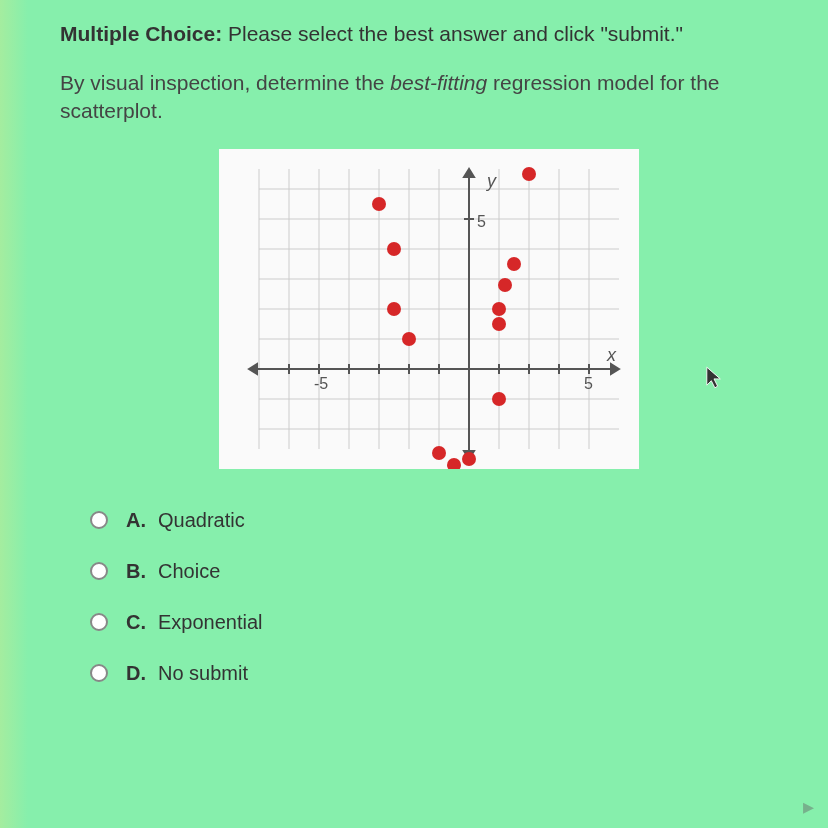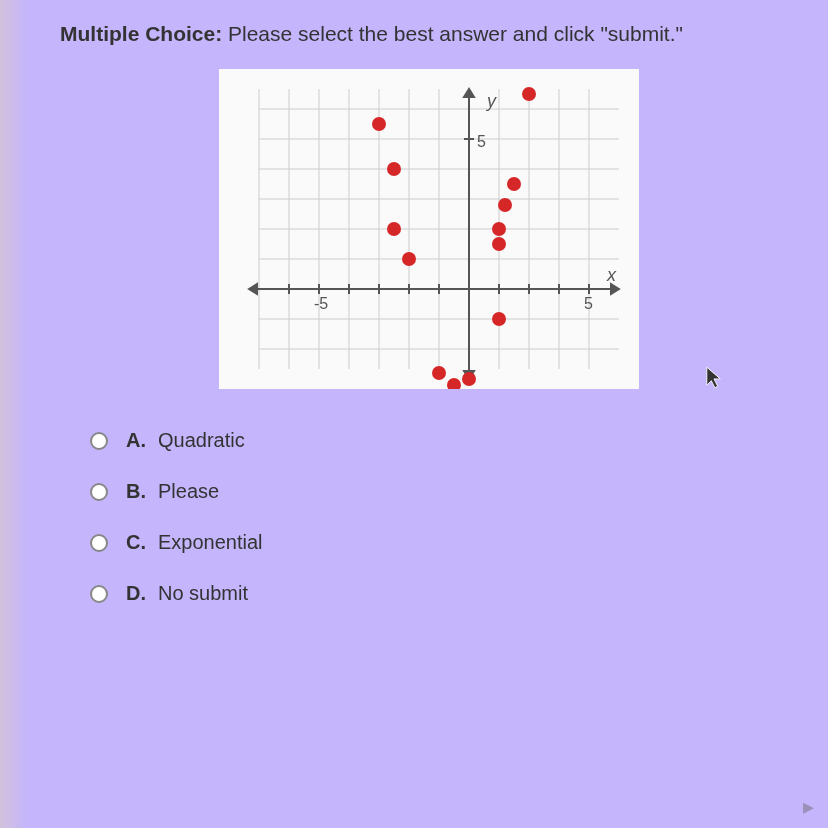--- a/index.html
+++ b/index.html
@@ -5,21 +5,21 @@
     * { box-sizing: border-box; margin: 0; padding: 0; }
     body {
       width: 828px;
       height: 828px;
       background: #e8e8e8;
       font-family: Arial, sans-serif;
       position: relative;
       overflow: hidden;
     }
     .page {
-      background: #c4b5fd;
+      background: #86efac;
       width: 100%;
       height: 100%;
       padding: 20px 30px 20px 60px;
       position: relative;
     }
     .question-header {
       font-size: 21px;
       color: #333;
       margin-bottom: 22px;
       line-height: 1.3;
@@ -88,20 +88,23 @@
 <body>
 
 <div class="page">
   <div class="left-edge"></div>
 
   <div class="question-header">
     <span class="bold">Multiple Choice:</span>
     <span>Please select the best answer and click "submit."</span>
   </div>
 
+  <div class="question-body">
+    <span>By visual inspection, determine the </span><span class="italic">best-fitting</span><span> regression model for the scatterplot.</span>
+  </div>
 
   <div class="chart-wrap">
     <svg class="chart" viewBox="0 0 420 320">
 
       <g stroke="#ccc" stroke-width="1">
         <line x1="40" y1="20" x2="40" y2="300"></line>
           <line x1="70" y1="20" x2="70" y2="300"></line>
         <line x1="100" y1="20" x2="100" y2="300"></line>
           <line x1="130" y1="20" x2="130" y2="300"></line>
         <line x1="160" y1="20" x2="160" y2="300"></line>
@@ -172,21 +175,21 @@
 
   <div class="options">
     <div class="option">
       <span class="radio"></span>
       <span class="letter">A.</span>
       <span>Quadratic</span>
     </div>
     <div class="option">
       <span class="radio"></span>
       <span class="letter">B.</span>
-      <span>Please</span>
+      <span>Choice</span>
     </div>
     <div class="option">
       <span class="radio"></span>
       <span class="letter">C.</span>
       <span>Exponential</span>
     </div>
     <div class="option">
       <span class="radio"></span>
       <span class="letter">D.</span>
       <span>No submit</span>

